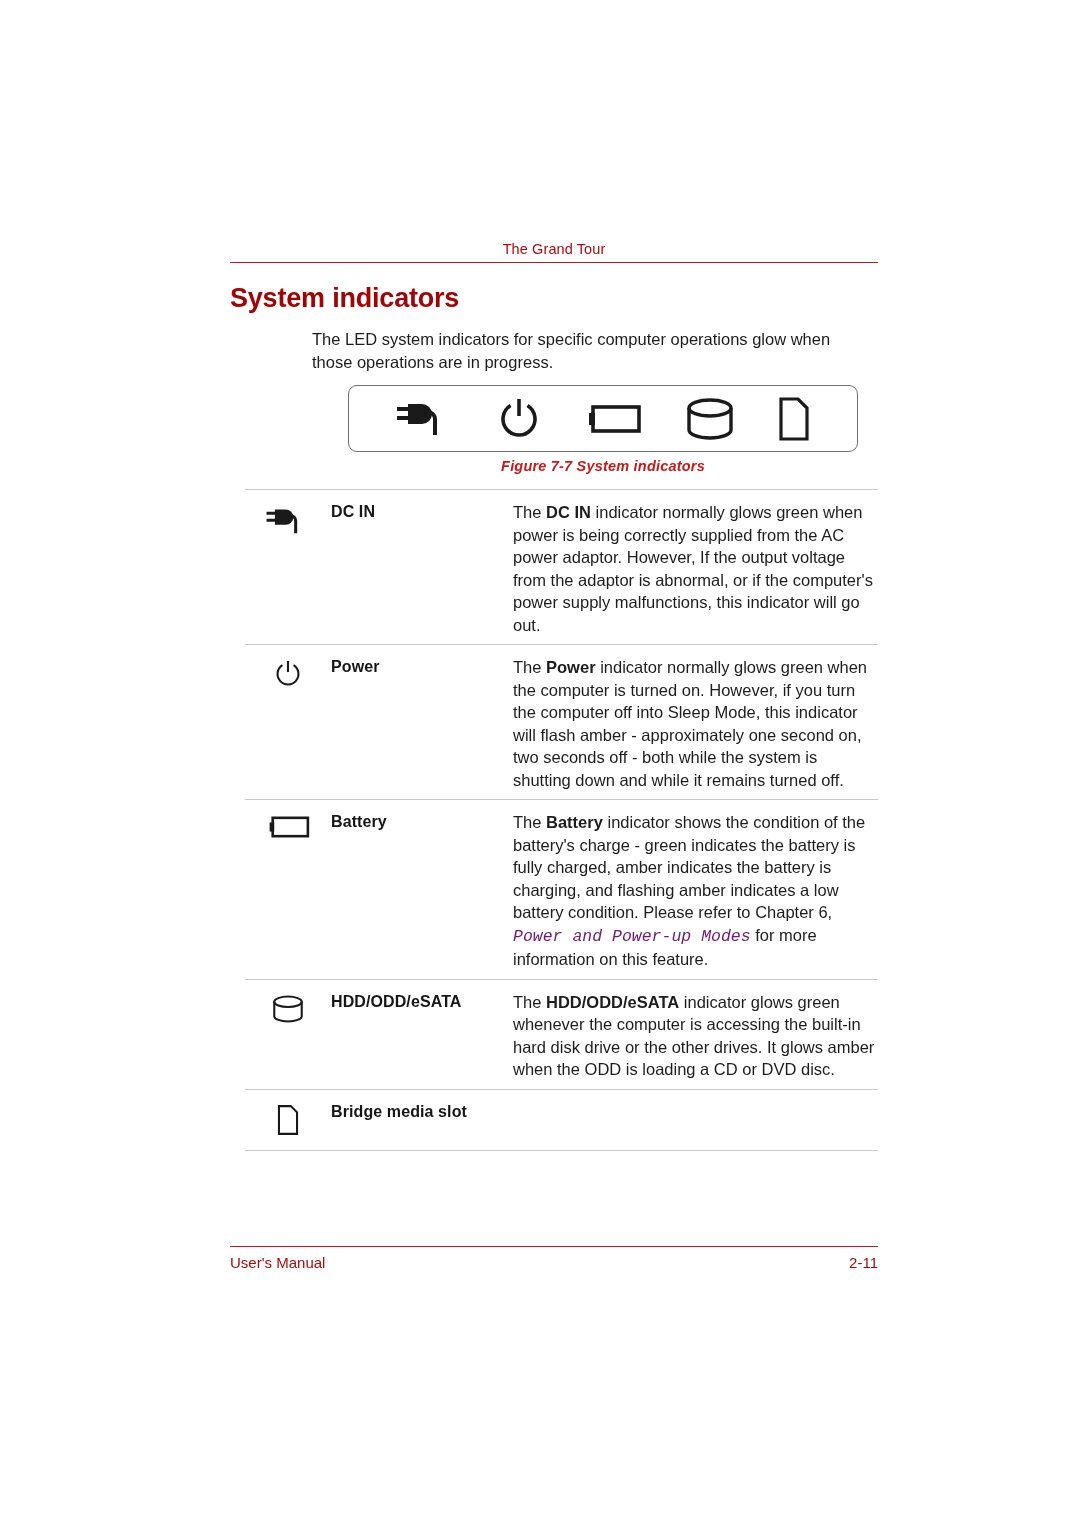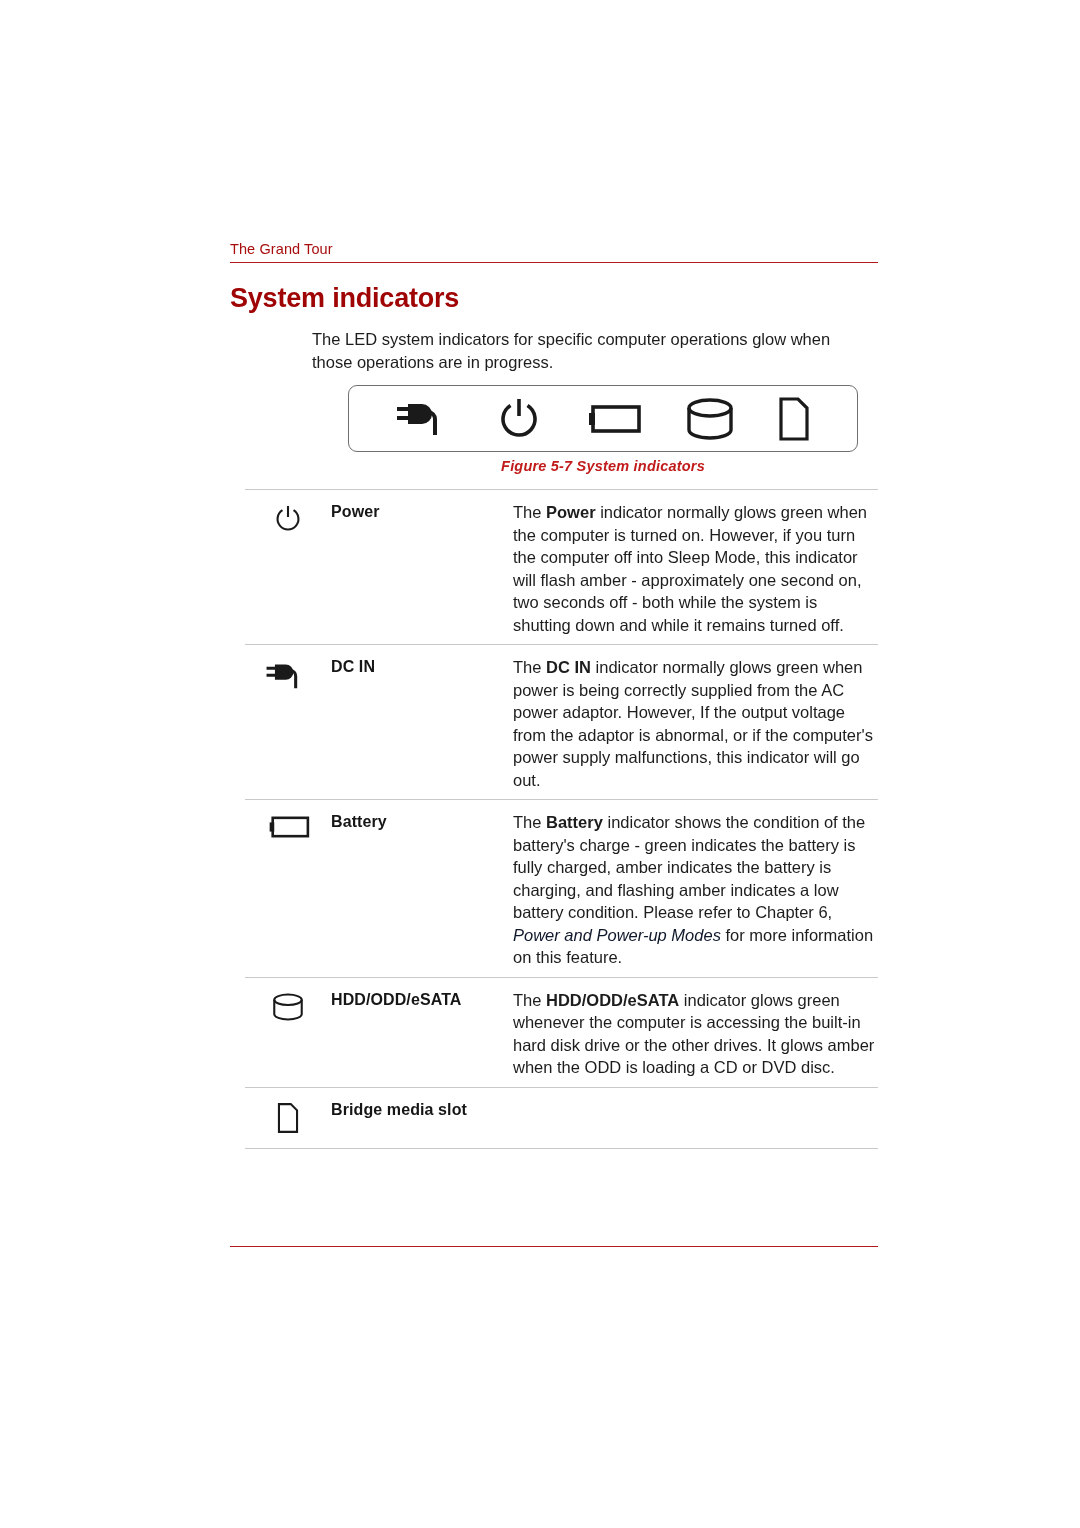--- a/index.html
+++ b/index.html
@@ -22,21 +22,21 @@
   }
 
   
   .header {
     position: absolute;
     left: 230px;
     top: 240px;
     width: 648px;
   }
   .header-title {
-    text-align: left;
+    text-align: center;
     color: #a80d0d;
     font-size: 14.5px;
     line-height: 18px;
     letter-spacing: .1px;
   }
   .header-rule {
     margin-top: 4px;
     border-top: 1.6px solid #b01b1b;
     width: 100%;
   }
@@ -140,22 +140,23 @@
   }
   .cell-desc {
     flex: 1 1 auto;
     font-size: 16.5px;
     line-height: 22.5px;
     color: #1d1d1d;
     padding-top: 2px;
   }
   .cell-desc b { font-weight: bold; }
   .linkref {
-    color: #0f172a;
+    color: #701a75;
     font-style: italic;
+    font-family: Liberation Mono, monospace;
   }
 
   
   .footer {
     position: absolute;
     left: 230px;
     top: 1246px;
     width: 648px;
   }
   .footer-rule {
@@ -222,54 +223,54 @@
 
       <span class="fig-ic">
         <svg width="34" height="46" viewBox="0 0 34 46">
           <path d="M4 3 h17 l9 9 v31 h-26 z" stroke="#1a1a1a" stroke-width="3.2" fill="none" stroke-linejoin="miter"></path>
         </svg>
       </span>
 
     </div>
   </div>
 
-  <div class="figure-caption">Figure 5-7 System indicators</div>
+  <div class="figure-caption">Figure 7-7 System indicators</div>
 
   <div class="table">
-
-    <div class="trow">
-      <div class="cell-icon">
-        <span>
-          <svg width="30" height="30" viewBox="0 0 46 46">
-            <path d="M14.5 9.5 a16 16 0 1 0 17 0" stroke="#1a1a1a" stroke-width="3.2" fill="none"></path>
-            <path d="M23 3 v17" stroke="#1a1a1a" stroke-width="3.2" fill="none"></path>
-          </svg>
-        </span>
-      </div>
-      <div class="cell-name">Power</div>
-      <div class="cell-desc"><span>The </span><b>Power</b><span> indicator normally glows green when the computer is turned on. However, if you turn the computer off into Sleep Mode, this indicator will flash amber - approximately one second on, two seconds off - both while the system is shutting down and while it remains turned off.</span></div>
-    </div>
 
     <div class="trow">
       <div class="cell-icon">
         <span>
           <svg width="46" height="34" viewBox="0 0 60 42">
             <path d="M2 11 h12 M2 20 h12" stroke="#1a1a1a" stroke-width="4" fill="none"></path>
             <path d="M13 6 h14 a10 10 0 0 1 0 20 h-14 z" fill="#1a1a1a"></path>
             <path d="M27 14 h6 a7 7 0 0 1 7 7 v16" stroke="#1a1a1a" stroke-width="4" fill="none"></path>
           </svg>
         </span>
       </div>
       <div class="cell-name">DC IN</div>
       <div class="cell-desc"><span>The </span><b>DC IN</b><span> indicator normally glows green when power is being correctly supplied from the AC power adaptor. However, If the output voltage from the adaptor is abnormal, or if the computer's power supply malfunctions, this indicator will go out.</span></div>
     </div>
 
     <div class="trow">
       <div class="cell-icon">
         <span>
+          <svg width="30" height="30" viewBox="0 0 46 46">
+            <path d="M14.5 9.5 a16 16 0 1 0 17 0" stroke="#1a1a1a" stroke-width="3.2" fill="none"></path>
+            <path d="M23 3 v17" stroke="#1a1a1a" stroke-width="3.2" fill="none"></path>
+          </svg>
+        </span>
+      </div>
+      <div class="cell-name">Power</div>
+      <div class="cell-desc"><span>The </span><b>Power</b><span> indicator normally glows green when the computer is turned on. However, if you turn the computer off into Sleep Mode, this indicator will flash amber - approximately one second on, two seconds off - both while the system is shutting down and while it remains turned off.</span></div>
+    </div>
+
+    <div class="trow">
+      <div class="cell-icon">
+        <span>
           <svg width="46" height="26" viewBox="0 0 60 34">
             <rect x="6" y="11" width="6" height="12" fill="#1a1a1a"></rect>
             <rect x="10" y="5" width="46" height="24" stroke="#1a1a1a" stroke-width="3.4" fill="none"></rect>
           </svg>
         </span>
       </div>
       <div class="cell-name">Battery</div>
       <div class="cell-desc"><span>The </span><b>Battery</b><span> indicator shows the condition of the battery's charge - green indicates the battery is fully charged, amber indicates the battery is charging, and flashing amber indicates a low battery condition. Please refer to Chapter 6, </span><span class="linkref">Power and Power-up Modes</span><span> for more information on this feature.</span></div>
     </div>
 
@@ -294,15 +295,19 @@
           </svg>
         </span>
       </div>
       <div class="cell-name">Bridge media slot</div>
     </div>
 
   </div>
 
   <div class="footer">
     <div class="footer-rule"></div>
+    <div class="footer-row">
+      <span>User's Manual</span>
+      <span class="footer-right">2-11</span>
+    </div>
   </div>
 
 </div>
 
 </body></html>

